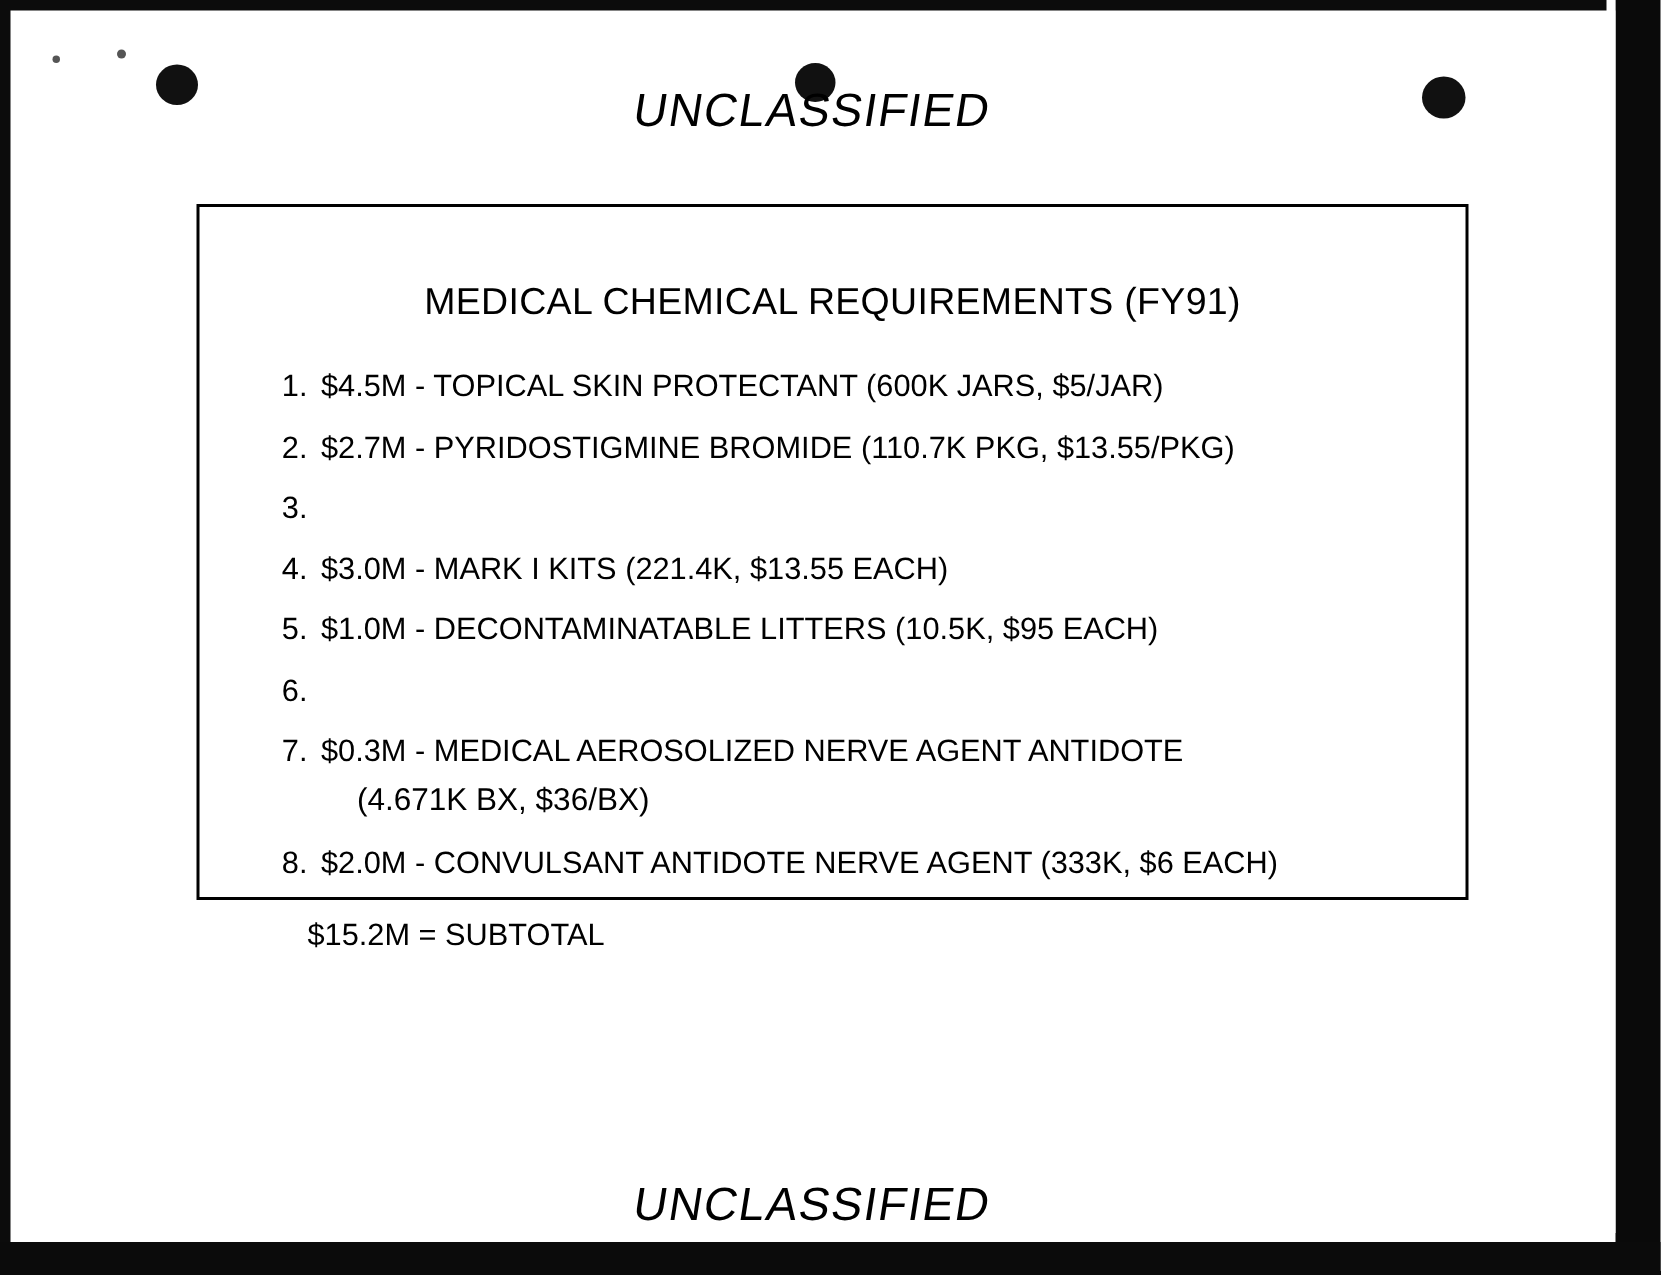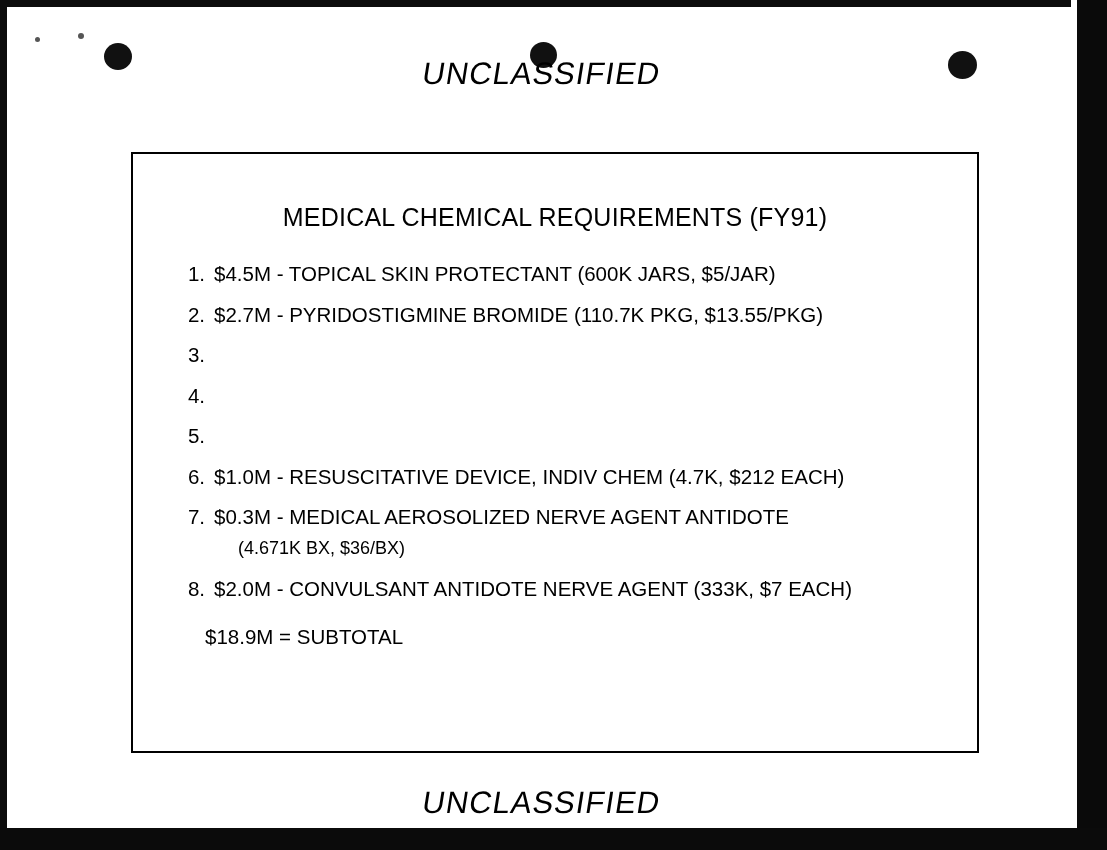--- a/index.html
+++ b/index.html
@@ -87,25 +87,24 @@
     transform: skewX(-9deg);
   }
   .classification-top { top: 56px; left: -12px; }
   .classification-bottom { top: 785px; left: -12px; }
 
   .slide-box {
     position: absolute;
     left: 131px;
     top: 136px;
     width: 848px;
-    height: 601px;
+    height: 464px;
     border: 2px solid #000000;
     background: #ffffff;
     box-sizing: border-box;
-    margin-top: 16px;
   }
 
   .slide-title {
     margin-top: 49px;
     text-align: center;
     font-size: 25px;
     letter-spacing: 0.2px;
   }
 
   .item-list {
@@ -125,21 +124,21 @@
   }
   .item-num {
     width: 24px;
     flex: 0 0 24px;
     text-align: right;
   }
   .item-text {
     margin-left: 9px;
   }
   .item-cont {
-    font-size: 18px;
+    font-size: 21px;
     padding-left: 105px;
     margin-top: -10px;
     margin-bottom: 20px;
     white-space: nowrap;
   }
   .subtotal {
     font-size: 20.5px;
     padding-left: 72px;
     margin-top: 26px;
     white-space: nowrap;
@@ -179,43 +178,44 @@
         <span class="item-num">2.</span>
         <span class="item-text">$2.7M - PYRIDOSTIGMINE BROMIDE (110.7K PKG, $13.55/PKG)</span>
       </li>
 
       <li class="item">
         <span class="item-num">3.</span>
       </li>
 
       <li class="item">
         <span class="item-num">4.</span>
+        <span class="item-text">$3.0M - MARK I KITS (221.4K, $13.55 EACH)</span>
       </li>
 
       <li class="item">
         <span class="item-num">5.</span>
+        <span class="item-text">$1.0M - DECONTAMINATABLE LITTERS (10.5K, $95 EACH)</span>
       </li>
 
       <li class="item">
         <span class="item-num">6.</span>
-        <span class="item-text">$1.0M - RESUSCITATIVE DEVICE, INDIV CHEM (4.7K, $212 EACH)</span>
       </li>
 
       <li class="item">
         <span class="item-num">7.</span>
         <span class="item-text">$0.3M - MEDICAL AEROSOLIZED NERVE AGENT ANTIDOTE</span>
       </li>
       <div class="item-cont">(4.671K BX, $36/BX)</div>
 
       <li class="item">
         <span class="item-num">8.</span>
-        <span class="item-text">$2.0M - CONVULSANT ANTIDOTE NERVE AGENT (333K, $7 EACH)</span>
+        <span class="item-text">$2.0M - CONVULSANT ANTIDOTE NERVE AGENT (333K, $6 EACH)</span>
       </li>
 
     </ul>
 
-    <div class="subtotal">$18.9M = SUBTOTAL</div>
+    <div class="subtotal">$15.2M = SUBTOTAL</div>
 
   </div>
 
   <div class="classification classification-bottom">UNCLASSIFIED</div>
 
 </div>
 
 </body></html>

